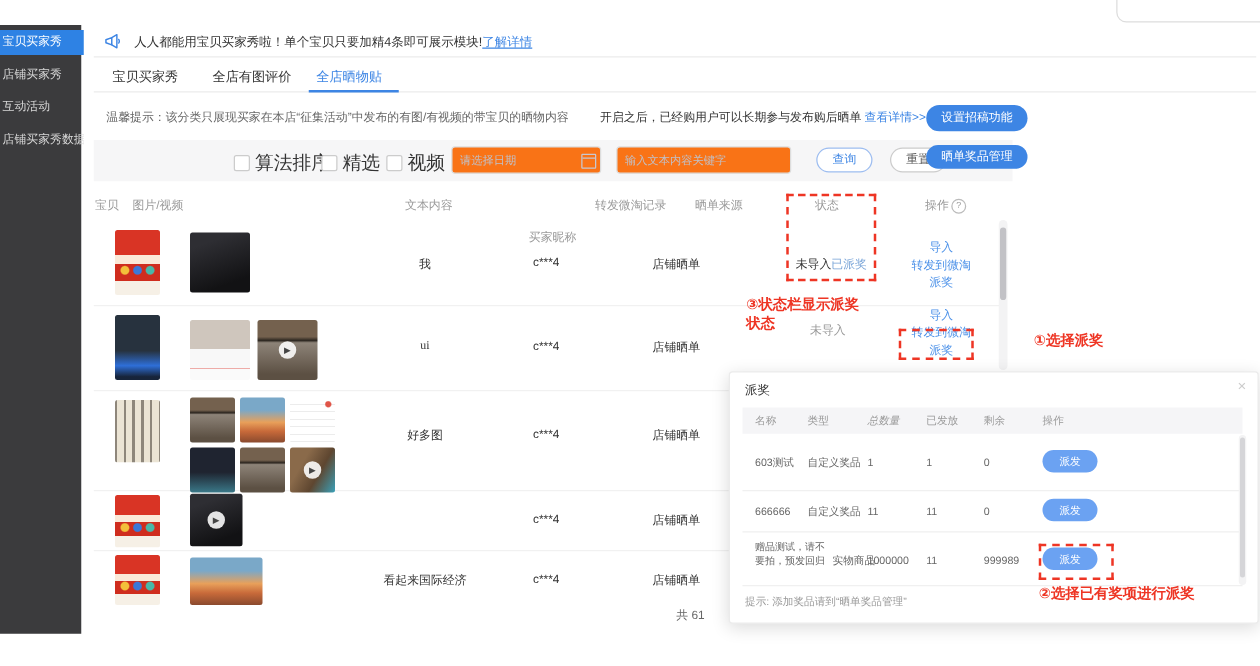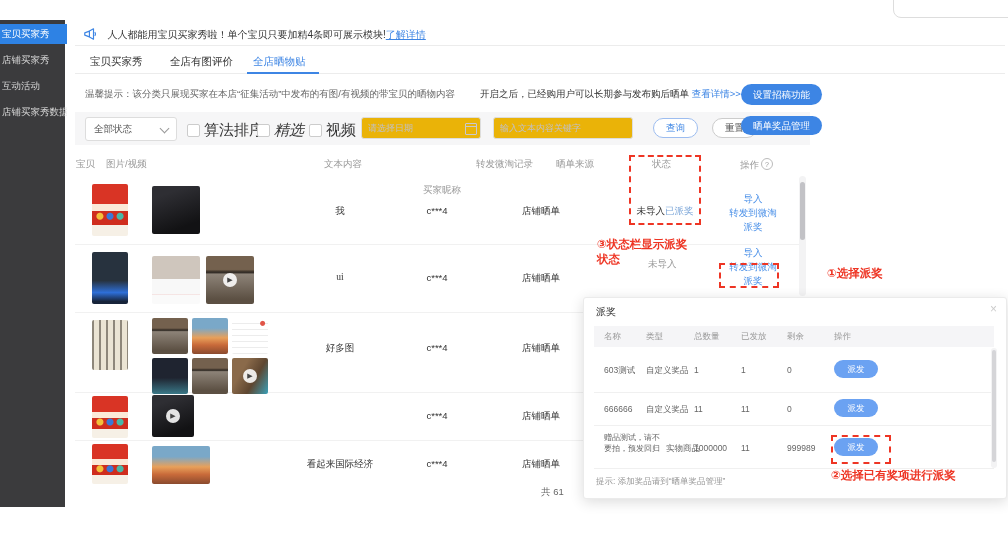--- a/index.html
+++ b/index.html
@@ -29,21 +29,21 @@
              padding:0 12px;height:20px;line-height:20px;cursor:pointer;white-space:nowrap;
              font-family:inherit;}
   
   .filterbar{left:75px;top:112px;width:735px;height:33px;background:#f6f6f7;}
   .selectbox{position:absolute;left:10px;top:5px;width:82px;height:22px;background:#fff;border:1px solid #ddd;
              border-radius:3px;font-size:9.5px;color:#555;line-height:22px;padding-left:8px;cursor:pointer;}
   .chev{position:absolute;right:8px;top:7px;width:6px;height:6px;border-right:1px solid #999;border-bottom:1px solid #999;
         transform:rotate(45deg);}
   .cbgroup{position:absolute;top:9px;display:flex;align-items:center;gap:4px;font-size:15px;color:#333;cursor:pointer;}
   .cbbox{width:11px;height:11px;background:#fff;border:1px solid #ccc;border-radius:2px;display:inline-block;}
-  .finput{position:absolute;top:5px;height:22px;background:#eab308;border:1px solid #ddd;border-radius:3px;
+  .finput{position:absolute;top:5px;height:22px;background:#f97316;border:1px solid #ddd;border-radius:3px;
           font-size:9px;color:#333;padding:0 6px;box-sizing:border-box;font-family:inherit;}
   .finput::placeholder{color:#c0c0c8;}
   .cal-icon{position:absolute;width:10px;height:10px;border:1px solid #c8c8d0;border-radius:1px;top:11px;}
   .cal-icon::before{content:"";position:absolute;left:0;right:0;top:2px;height:1px;background:#c8c8d0;}
   .btn-outline{position:absolute;top:6px;height:20px;border-radius:10px;background:#fff;font-size:9.5px;
                padding:0 12px;cursor:pointer;line-height:18px;font-family:inherit;}
   .btn-query{border:1px solid #9dbdf0;color:#3d85e4;}
   .btn-reset{border:1px solid #ccc;color:#555;}
   
   .th{position:absolute;font-size:9.5px;color:#999;white-space:nowrap;}
@@ -130,29 +130,25 @@
   <div class="tab-underline" style="left:247px;top:72px;width:72px;"></div>
 
   <div class="abs notice-right" style="left:480px;top:88px;">
     <span>开启之后，已经购用户可以长期参与发布购后晒单</span>
     <a class="link">查看详情&gt;&gt;</a>
   </div>
   <div class="abs notice-left" style="left:85px;top:88px;">温馨提示：该分类只展现买家在本店“征集活动”中发布的有图/有视频的带宝贝的晒物内容</div>
   <button class="abs pill-blue" style="left:741px;top:84px;height:21px;">设置招稿功能</button>
 
   <div class="abs filterbar">
-    <div class="selectbox">
-      <span>全部状态</span>
-      <span class="chev"></span>
-    </div>
     <div class="cbgroup" style="left:112px;">
       <span class="cbbox"></span>
       <span>算法排序</span>
     </div>
-    <div class="cbgroup" style="left:182px;font-style:italic;">
+    <div class="cbgroup" style="left:182px;">
       <span class="cbbox"></span>
       <span>精选</span>
     </div>
     <div class="cbgroup" style="left:234px;">
       <span class="cbbox"></span>
       <span>视频</span>
     </div>
     <input class="finput" style="left: 286px; width: 120px;" placeholder="请选择日期">
     <span class="cal-icon" style="left:390px;"></span>
     <input class="finput" style="left: 418px; width: 140px;" placeholder="输入文本内容关键字">
@@ -237,21 +233,21 @@
   <div class="abs sb-track" style="left:799px;top:176px;width:7px;height:120px;">
     <div class="sb-thumb" style="position:absolute;left:1px;top:6px;width:5px;height:58px;"></div>
   </div>
 
   <div class="abs modal">
     <div class="modal-title">派奖</div>
     <div class="modal-close">×</div>
     <div class="m-thead"></div>
     <div class="m-th" style="left:20px;top:33px;">名称</div>
     <div class="m-th" style="left:62px;top:33px;">类型</div>
-    <div class="m-th" style="left:110px;top:33px;">总数量</div>
+    <div class="m-th" style="left:110px;top:33px;font-style:italic;">总数量</div>
     <div class="m-th" style="left:157px;top:33px;">已发放</div>
     <div class="m-th" style="left:203px;top:33px;">剩余</div>
     <div class="m-th" style="left:250px;top:33px;">操作</div>
 
     <div class="m-cell" style="left:20px;top:67px;">603测试</div>
     <div class="m-cell" style="left:62px;top:67px;">自定义奖品</div>
     <div class="m-cell" style="left:110px;top:67px;">1</div>
     <div class="m-cell" style="left:157px;top:67px;">1</div>
     <div class="m-cell" style="left:203px;top:67px;">0</div>
     <button class="m-btn" style="left:250px;top:62px;">派发</button>

